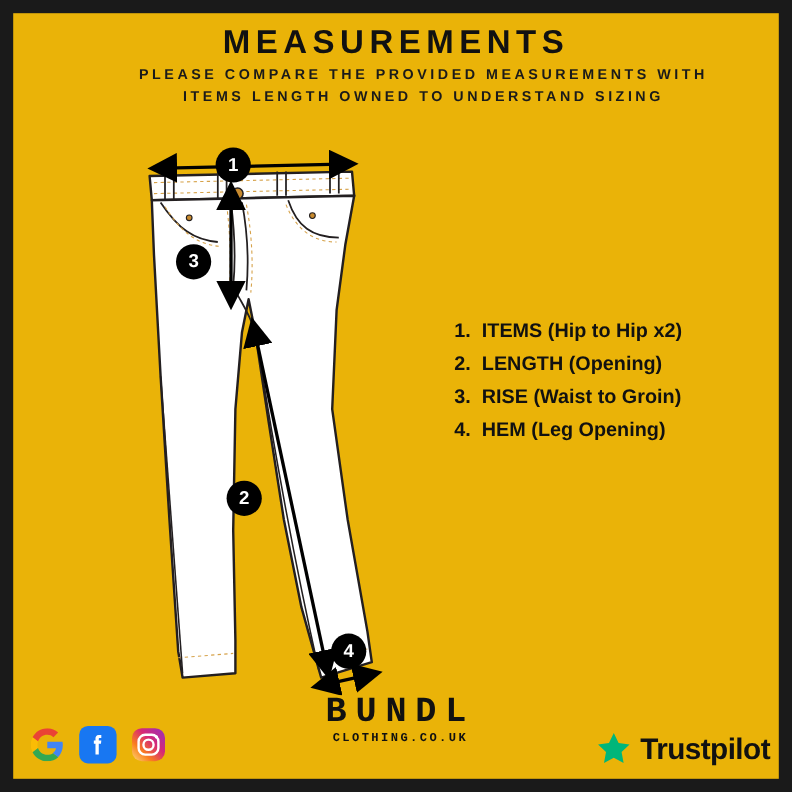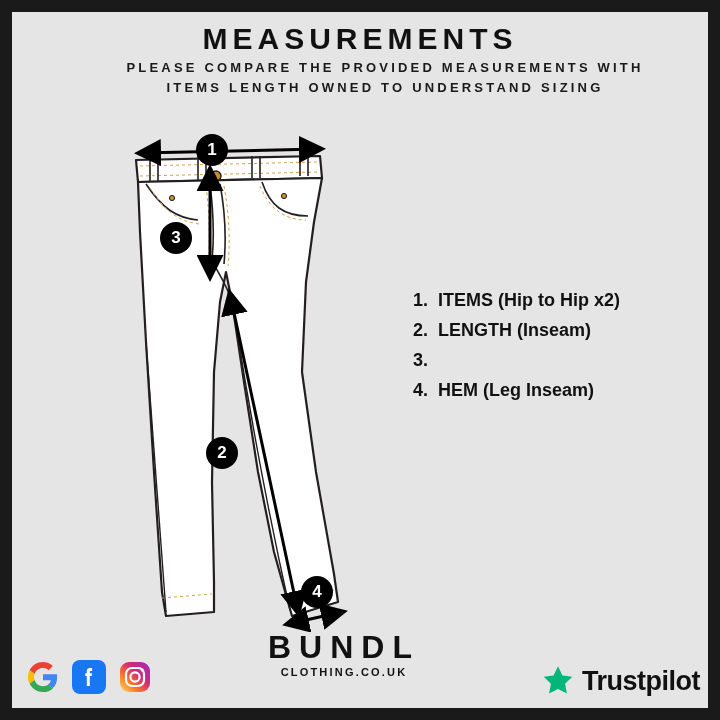--- a/index.html
+++ b/index.html
@@ -7,21 +7,21 @@
     padding: 0;
     background: #ffffff;
   }
   body {
     font-family: "Liberation Sans", sans-serif;
   }
   .page {
     position: relative;
     width: 720px;
     height: 720px;
-    background: #e5e5e5;
+    background: #eab308;
     box-sizing: border-box;
     border: 12px solid #1a1a1a;
     overflow: hidden;
   }
   .inner {
     position: absolute;
     left: 0; top: 0;
     width: 696px;
     height: 696px;
   }
@@ -95,24 +95,25 @@
     font-weight: bold;
     display: flex;
     align-items: center;
     justify-content: center;
     z-index: 5;
   }
 
   
   .brand {
     position: absolute;
-    left: 232px;
+    left: 252px;
     top: 618px;
     width: 200px;
     text-align: center;
+    font-family: Liberation Mono, monospace;
   }
   .brand-name {
     font-size: 32px;
     font-weight: bold;
     letter-spacing: 8px;
     color: #111111;
     line-height: 34px;
   }
   .brand-sub {
     font-size: 11px;
@@ -266,28 +267,29 @@
       <div class="badge" style="left:199px; top:464px;">4</div>
     </div>
 
     <div class="legend">
       <div class="legend-row">
         <span class="legend-num">1.</span>
         <span class="legend-label">ITEMS (Hip to Hip x2)</span>
       </div>
       <div class="legend-row">
         <span class="legend-num">2.</span>
-        <span class="legend-label">LENGTH (Inseam)</span>
+        <span class="legend-label">LENGTH (Opening)</span>
       </div>
       <div class="legend-row">
         <span class="legend-num">3.</span>
+        <span class="legend-label">RISE (Waist to Groin)</span>
       </div>
       <div class="legend-row">
         <span class="legend-num">4.</span>
-        <span class="legend-label">HEM (Leg Inseam)</span>
+        <span class="legend-label">HEM (Leg Opening)</span>
       </div>
     </div>
 
     <div class="brand">
       <div class="brand-name">BUNDL</div>
       <div class="brand-sub">CLOTHING.CO.UK</div>
     </div>
 
     <div class="socials">
       <div class="social">

